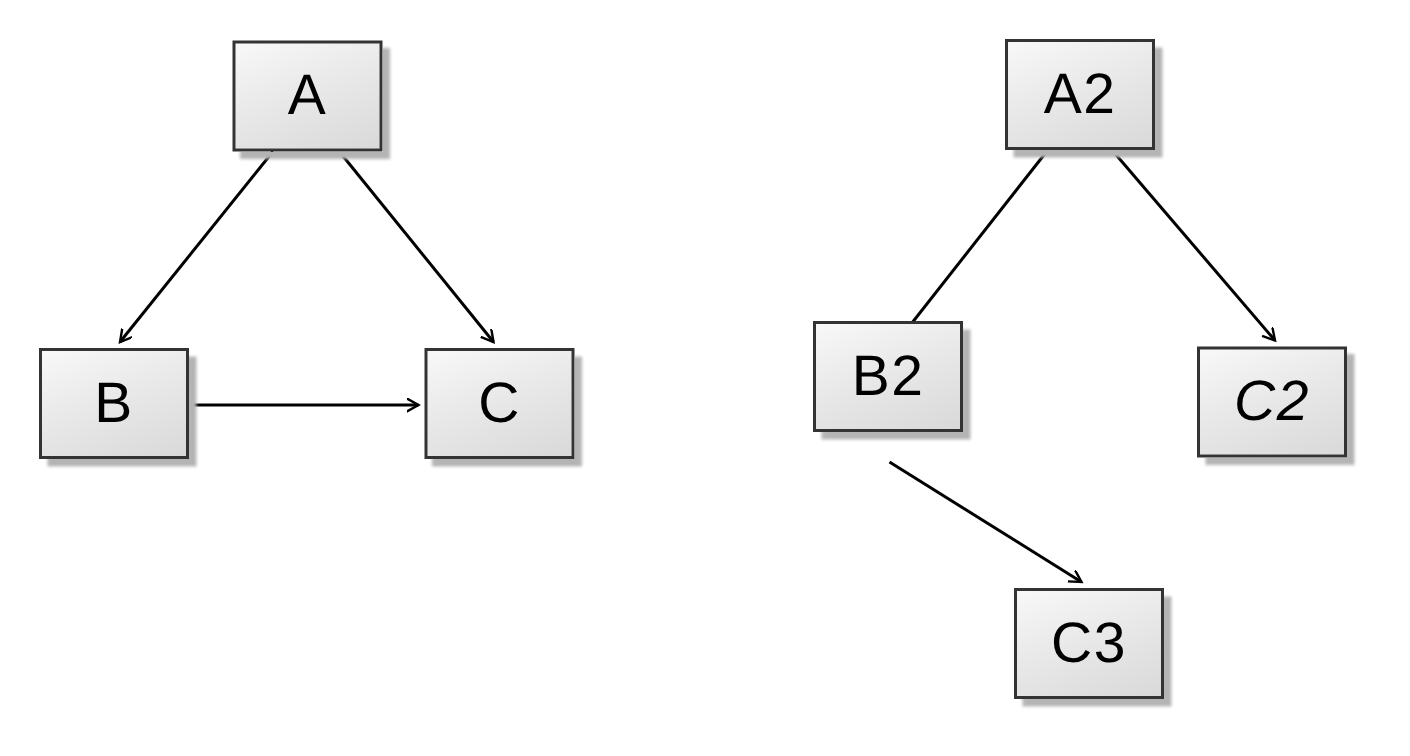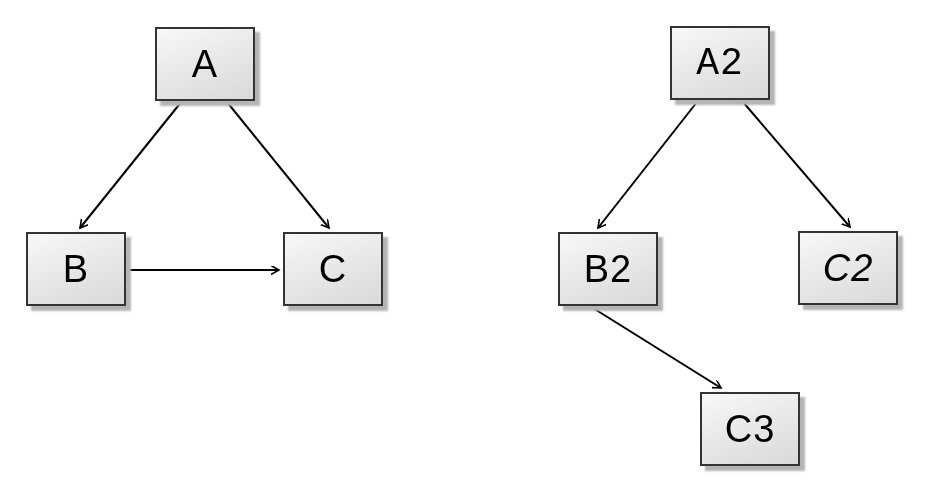--- a/index.html
+++ b/index.html
@@ -33,24 +33,24 @@
     display: flex;
     align-items: center;
     justify-content: center;
     font-size: 38px;
     color: #000000;
     letter-spacing: 1px;
   }
   .node-a  { left: 155px; top: 27px;  }
   .node-b  { left: 26px;  top: 232px; }
   .node-c  { left: 283px; top: 232px; }
-  .node-a2 { left: 670px; top: 26px; font-family: Liberation Mono, monospace;  }
-  .node-b2 { left: 542px; top: 232px; margin-left: 16px; }
+  .node-a2 { left: 670px; top: 26px;  }
+  .node-b2 { left: 542px; top: 214px; }
   .node-c2 { left: 798px; top: 231px; font-style: italic; }
-  .node-c3 { left: 676px; top: 392px; margin-left: 24px; }
+  .node-c3 { left: 676px; top: 392px; }
   .edge {
     stroke: #000000;
     stroke-width: 2;
     fill: none;
   }
 </style>
 </head>
 <body>
 
 <div class="canvas">

